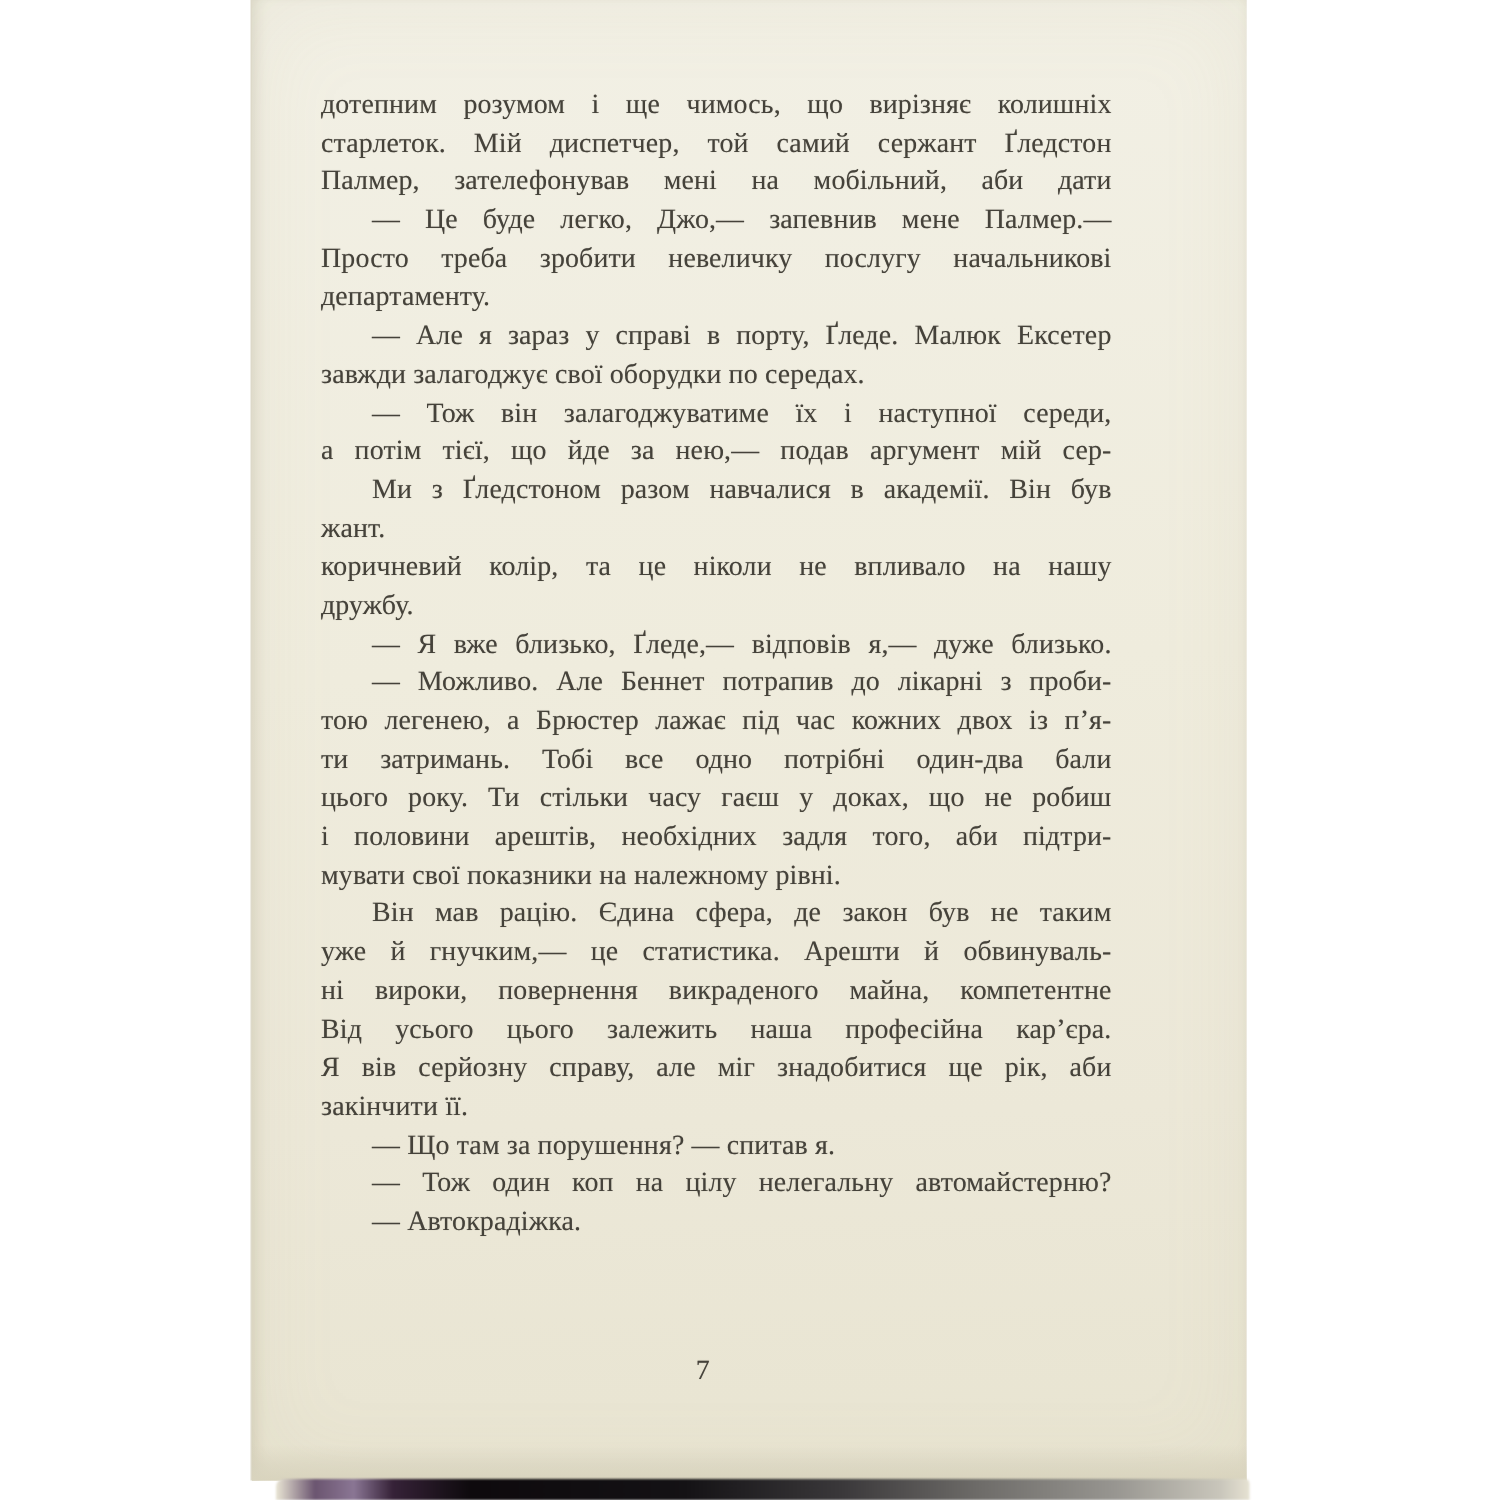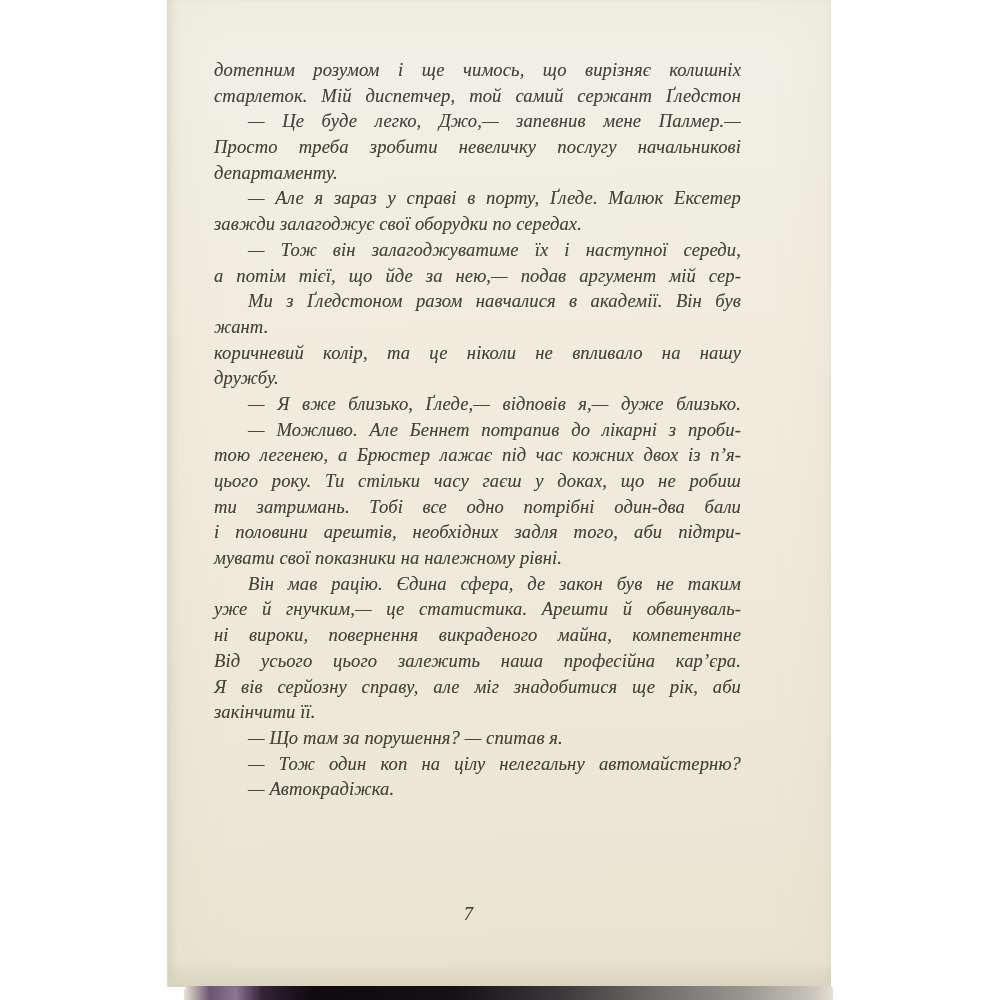--- a/index.html
+++ b/index.html
@@ -22,21 +22,20 @@
     position: absolute;
     left: 167px;
     top: 0;
     width: 663px;
     height: 987px;
     background: linear-gradient(178deg, #f2f0e5 0%, #efecdd 45%, #ece8d8 75%, #e8e4d1 100%);
     border-left: 1px solid #ddd9c9;
     box-shadow: inset 8px 0 10px -6px rgba(120,110,80,0.18),
                 inset -4px 0 8px -5px rgba(120,110,80,0.10),
                 inset 0 0 60px rgba(190,180,140,0.10);
-    font-style: italic;
   }
   
   .page-bottom-edge {
     position: absolute;
     left: 0;
     bottom: 0;
     width: 100%;
     height: 24px;
     background: linear-gradient(180deg, rgba(214,209,188,0) 0%, rgba(214,209,188,0.55) 55%, #d9d4be 100%);
   }
@@ -97,36 +96,37 @@
 </style>
 </head>
 <body>
 
 <div class="photo">
 
   <div class="page">
     <div class="textblock">
         <div class="line just">дотепним розумом і ще чимось, що вирізняє колишніх</div>
         <div class="line just">старлеток. Мій диспетчер, той самий сержант Ґледстон</div>
+        <div class="line just">Палмер, зателефонував мені на мобільний, аби дати</div>
         <div class="line indent just">— Це буде легко, Джо,— запевнив мене Палмер.—</div>
         <div class="line just">Просто треба зробити невеличку послугу начальникові</div>
         <div class="line">департаменту.</div>
         <div class="line indent just">— Але я зараз у справі в порту, Ґледе. Малюк Ексетер</div>
         <div class="line">завжди залагоджує свої оборудки по середах.</div>
         <div class="line indent just">— Тож він залагоджуватиме їх і наступної середи,</div>
         <div class="line just">а потім тієї, що йде за нею,— подав аргумент мій сер-</div>
         <div class="line indent just">Ми з Ґледстоном разом навчалися в академії. Він був</div>
         <div class="line">жант.</div>
         <div class="line just">коричневий колір, та це ніколи не впливало на нашу</div>
         <div class="line">дружбу.</div>
         <div class="line indent just">— Я вже близько, Ґледе,— відповів я,— дуже близько.</div>
         <div class="line indent just">— Можливо. Але Беннет потрапив до лікарні з проби-</div>
         <div class="line just">тою легенею, а Брюстер лажає під час кожних двох із п’я-</div>
+        <div class="line just">ти затримань. Тобі все одно потрібні один-два бали</div>
         <div class="line just">цього року. Ти стільки часу гаєш у доках, що не робиш</div>
-        <div class="line just">ти затримань. Тобі все одно потрібні один-два бали</div>
         <div class="line just">і половини арештів, необхідних задля того, аби підтри-</div>
         <div class="line">мувати свої показники на належному рівні.</div>
         <div class="line indent just">Він мав рацію. Єдина сфера, де закон був не таким</div>
         <div class="line just">уже й гнучким,— це статистика. Арешти й обвинуваль-</div>
         <div class="line just">ні вироки, повернення викраденого майна, компетентне</div>
         <div class="line just">Від усього цього залежить наша професійна кар’єра.</div>
         <div class="line just">Я вів серйозну справу, але міг знадобитися ще рік, аби</div>
         <div class="line">закінчити її.</div>
         <div class="line indent">— Що там за порушення? — спитав я.</div>
         <div class="line indent just">— Тож один коп на цілу нелегальну автомайстерню?</div>

